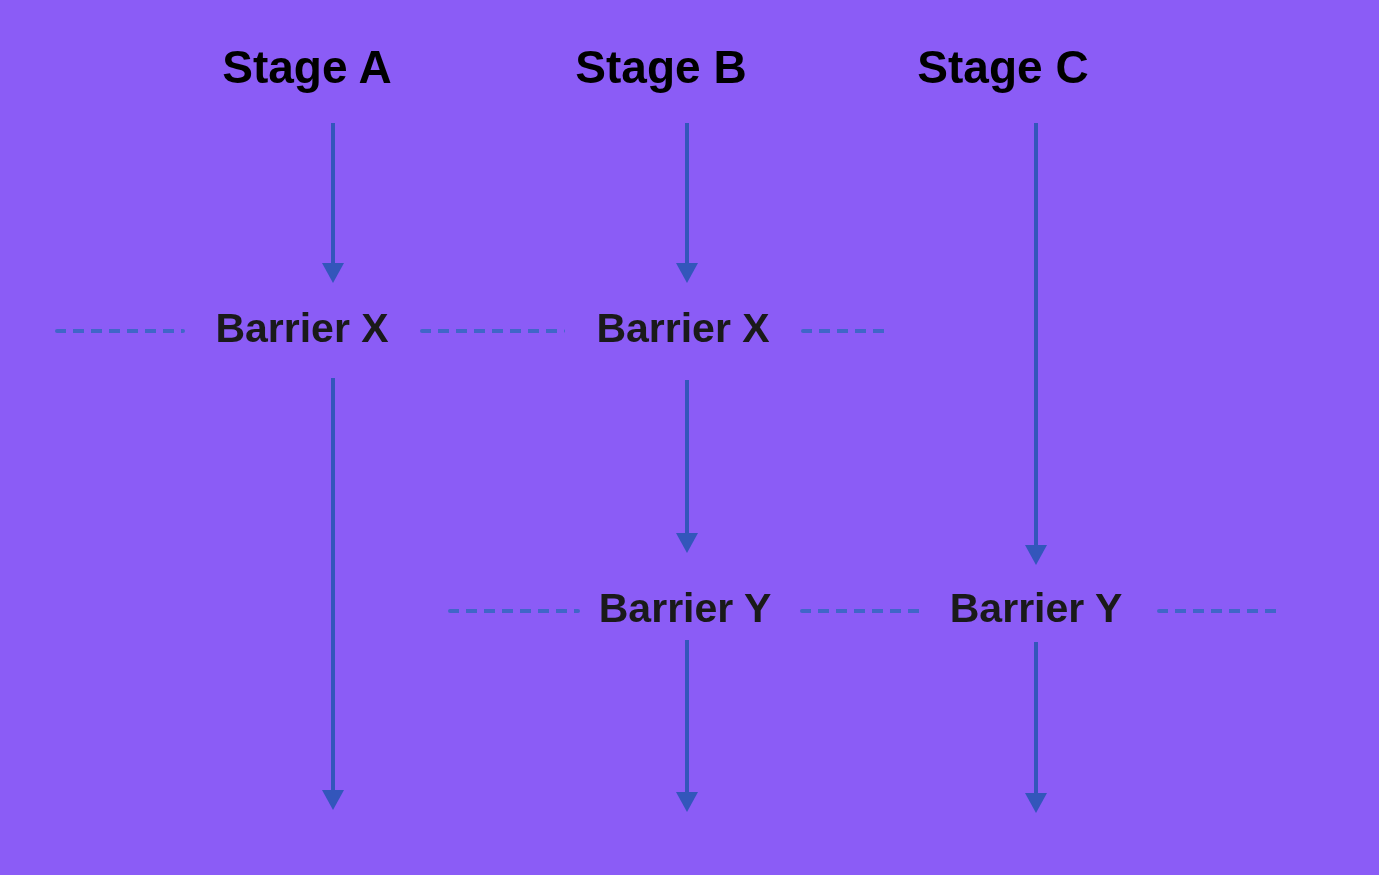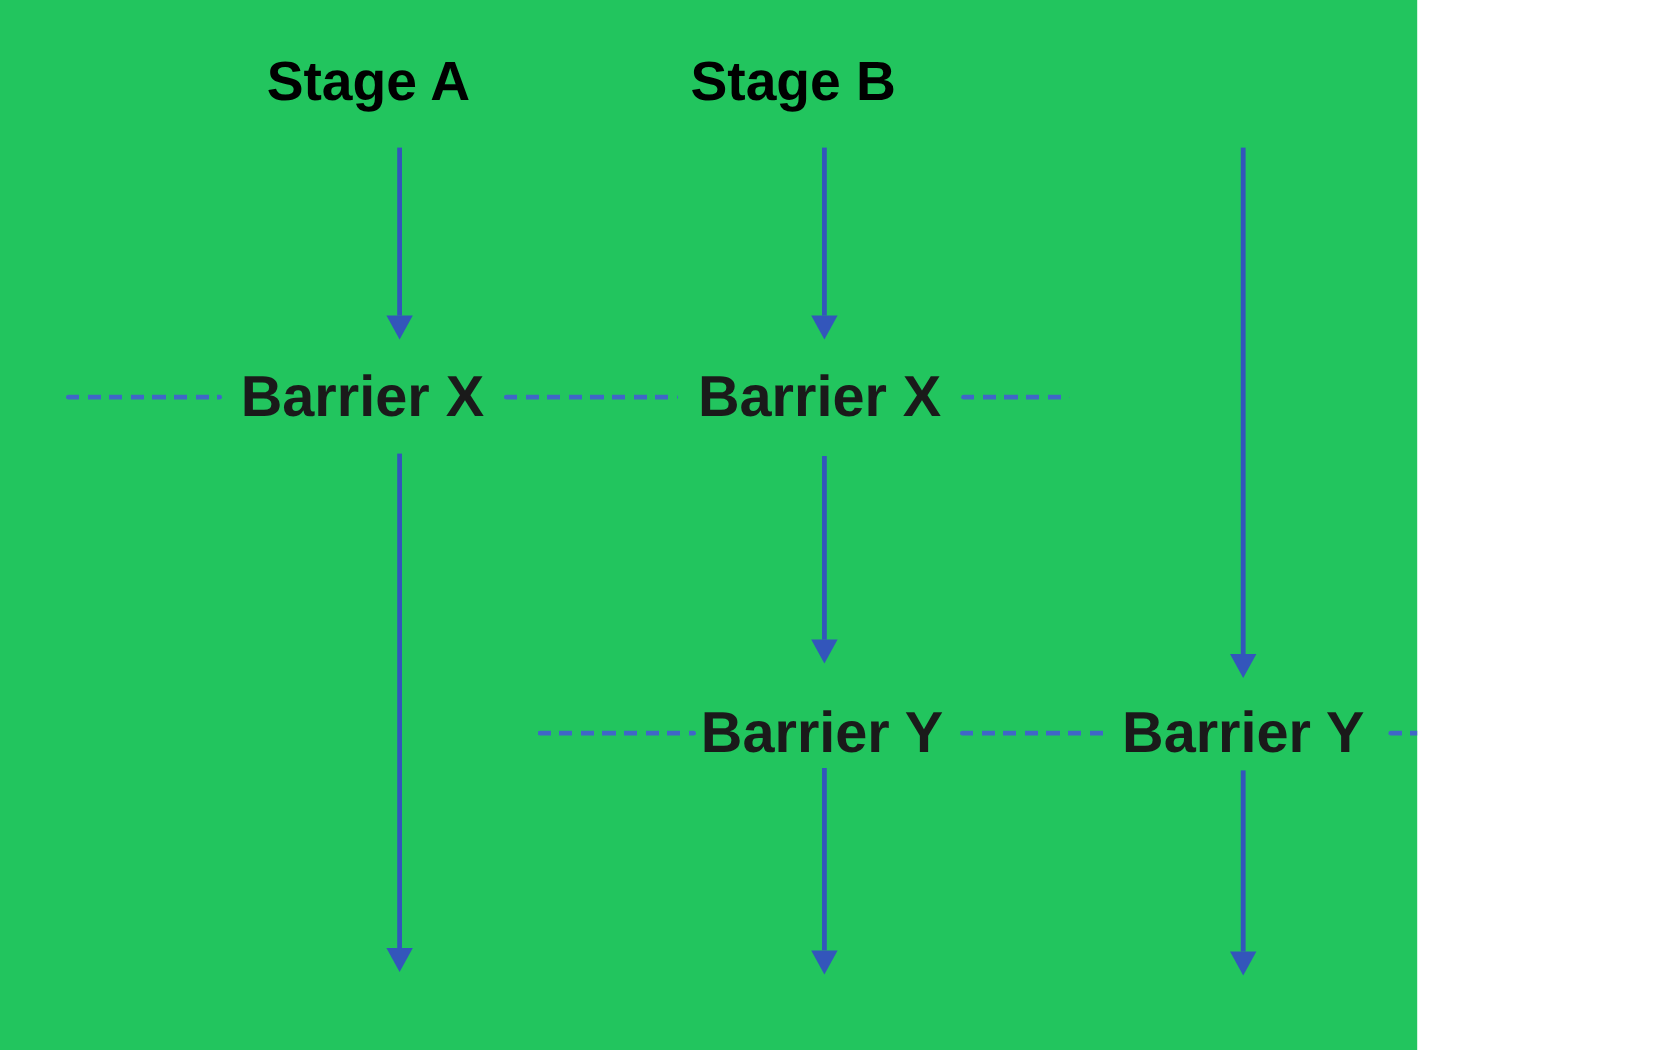--- a/index.html
+++ b/index.html
@@ -7,41 +7,41 @@
     --dash: #4066c8;
     --stage-text: #000000;
     --barrier-text: #1a1a1a;
   }
   * { margin: 0; padding: 0; box-sizing: border-box; }
   html, body { background: #ffffff; }
   body { font-family: "Liberation Sans", sans-serif; }
 
   .canvas {
     position: relative;
-    width: 1181px;
+    width: 1379px;
     height: 875px;
-    background: #22c55e;
+    background: #8b5cf6;
     overflow: hidden;
   }
 
   .stage-label {
     position: absolute;
     top: 44px;
     transform: translateX(-50%);
     font-size: 46px;
     font-weight: 700;
     color: var(--stage-text);
     white-space: nowrap;
     line-height: 1;
   }
 
   .barrier-label {
     position: absolute;
     transform: translateX(-50%);
-    font-size: 48px;
+    font-size: 41px;
     font-weight: 600;
     color: var(--barrier-text);
     white-space: nowrap;
     line-height: 1;
   }
   .row-x { top: 308px; }
   .row-y { top: 588px; text-align: center; }
 
   .arrow {
     position: absolute;
@@ -76,20 +76,21 @@
     border-radius: 2px;
   }
 </style>
 </head>
 <body>
 
 <div class="canvas">
 
   <div class="stage-label" style="left:307px">Stage A</div>
   <div class="stage-label" style="left:661px">Stage B</div>
+  <div class="stage-label" style="left:1003px">Stage C</div>
 
   <div class="arrow" style="left:333px; top:123px; height:160px">
     <div class="shaft"></div>
     <div class="head"></div>
   </div>
   <div class="arrow" style="left:333px; top:378px; height:432px">
     <div class="shaft"></div>
     <div class="head"></div>
   </div>
 

